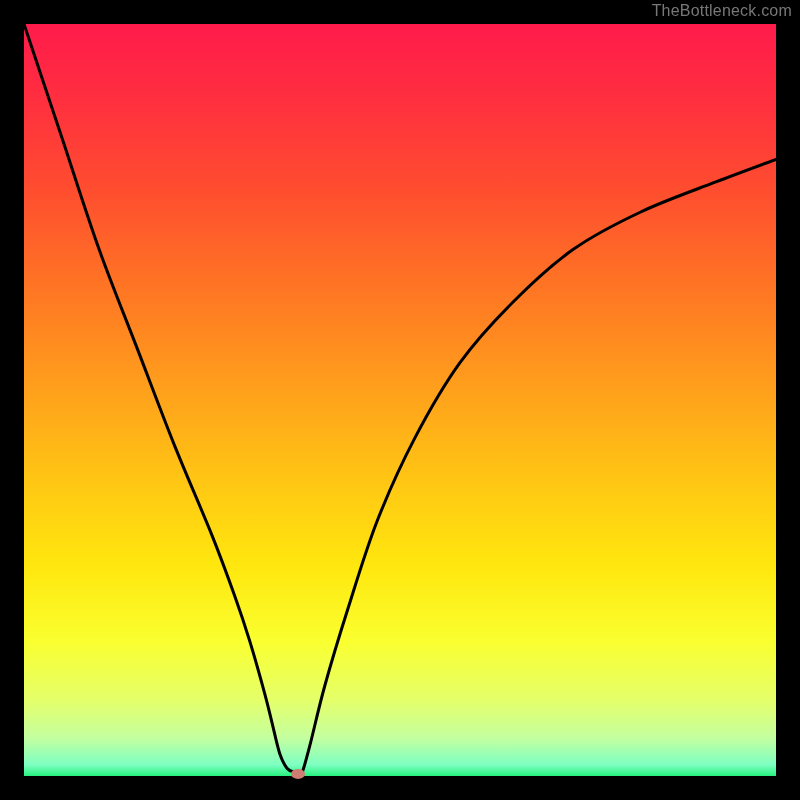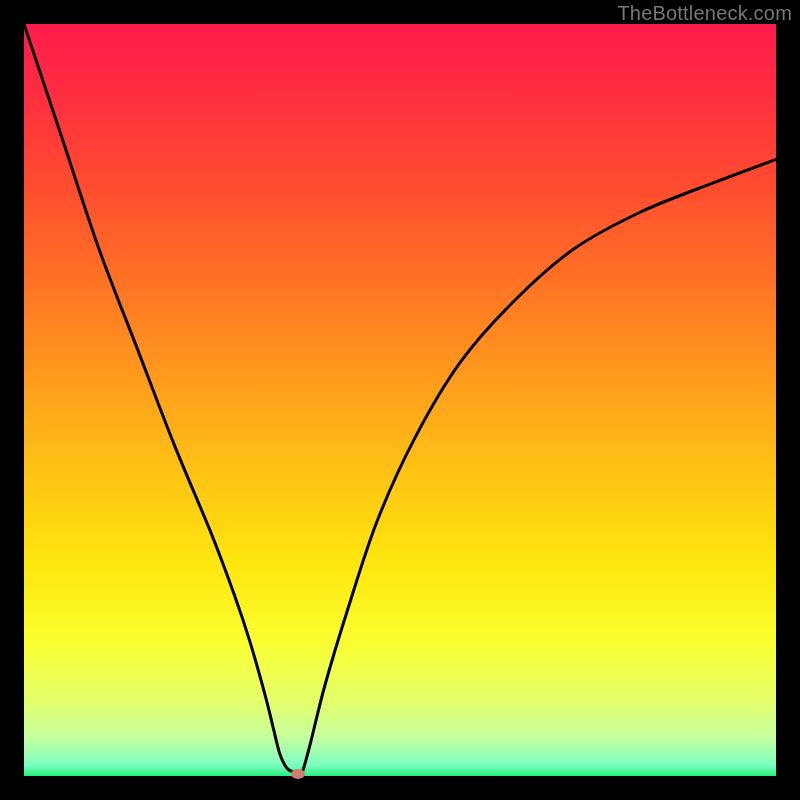--- a/index.html
+++ b/index.html
@@ -39,21 +39,21 @@
     height: 10px;
     border-radius: 50%;
     background: #cf7d73;
     transform: translate(-50%, -50%);
   }
   .watermark {
     position: absolute;
     top: 2px;
     right: 8px;
     font-family: Arial, Helvetica, sans-serif;
-    font-size: 20px;
+    font-size: 16px;
     font-weight: 500;
     color: #777777;
     letter-spacing: 0.2px;
   }
 </style>
 </head>
 <body>
 
 <div class="frame">
 

